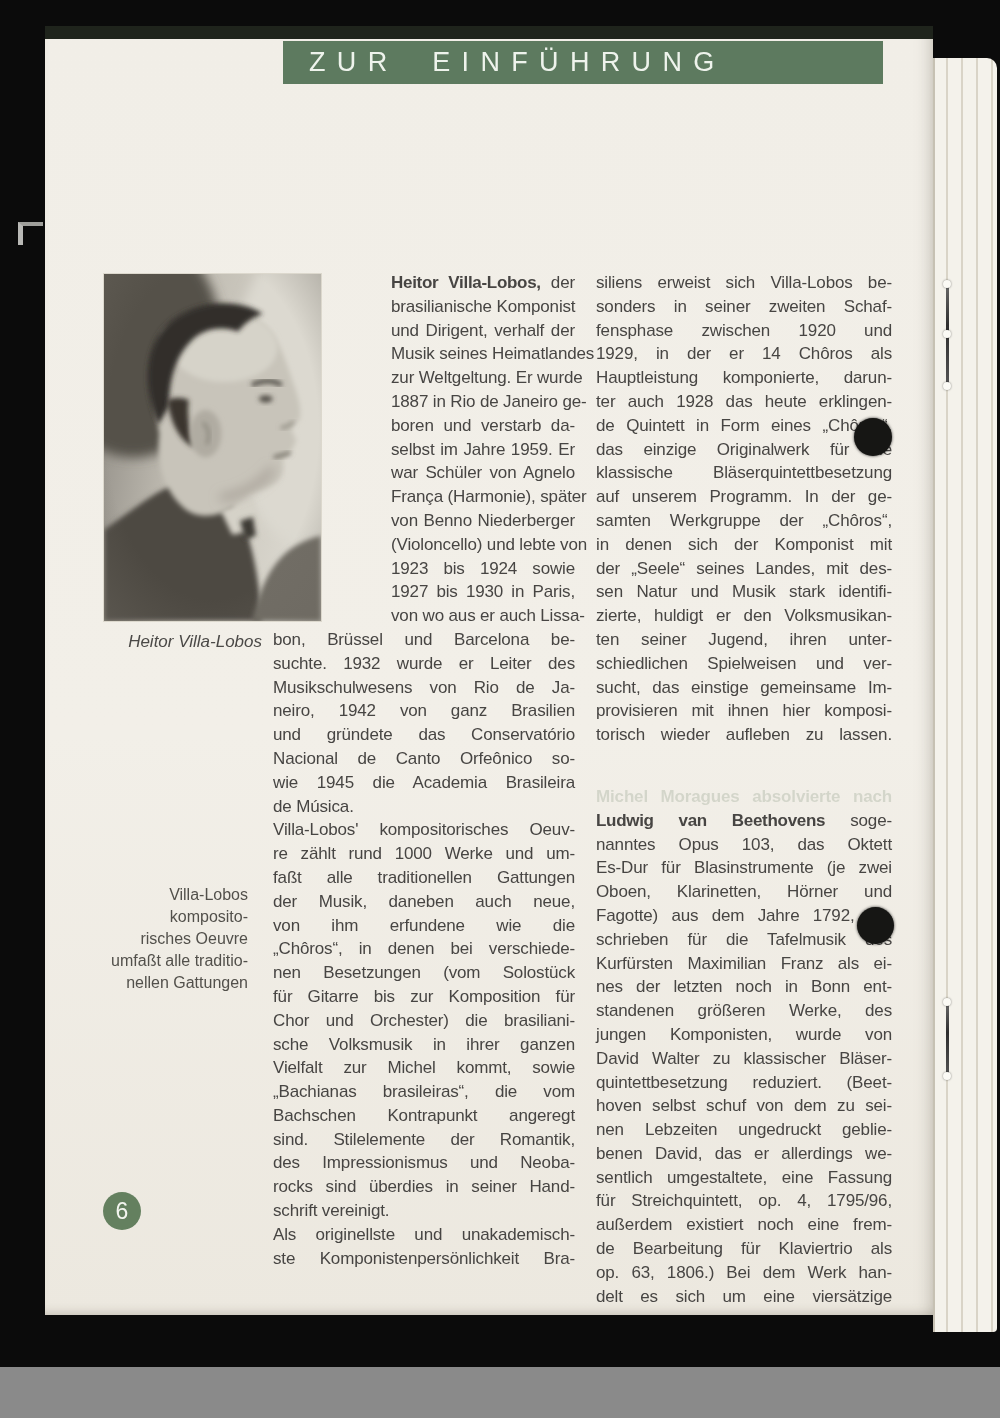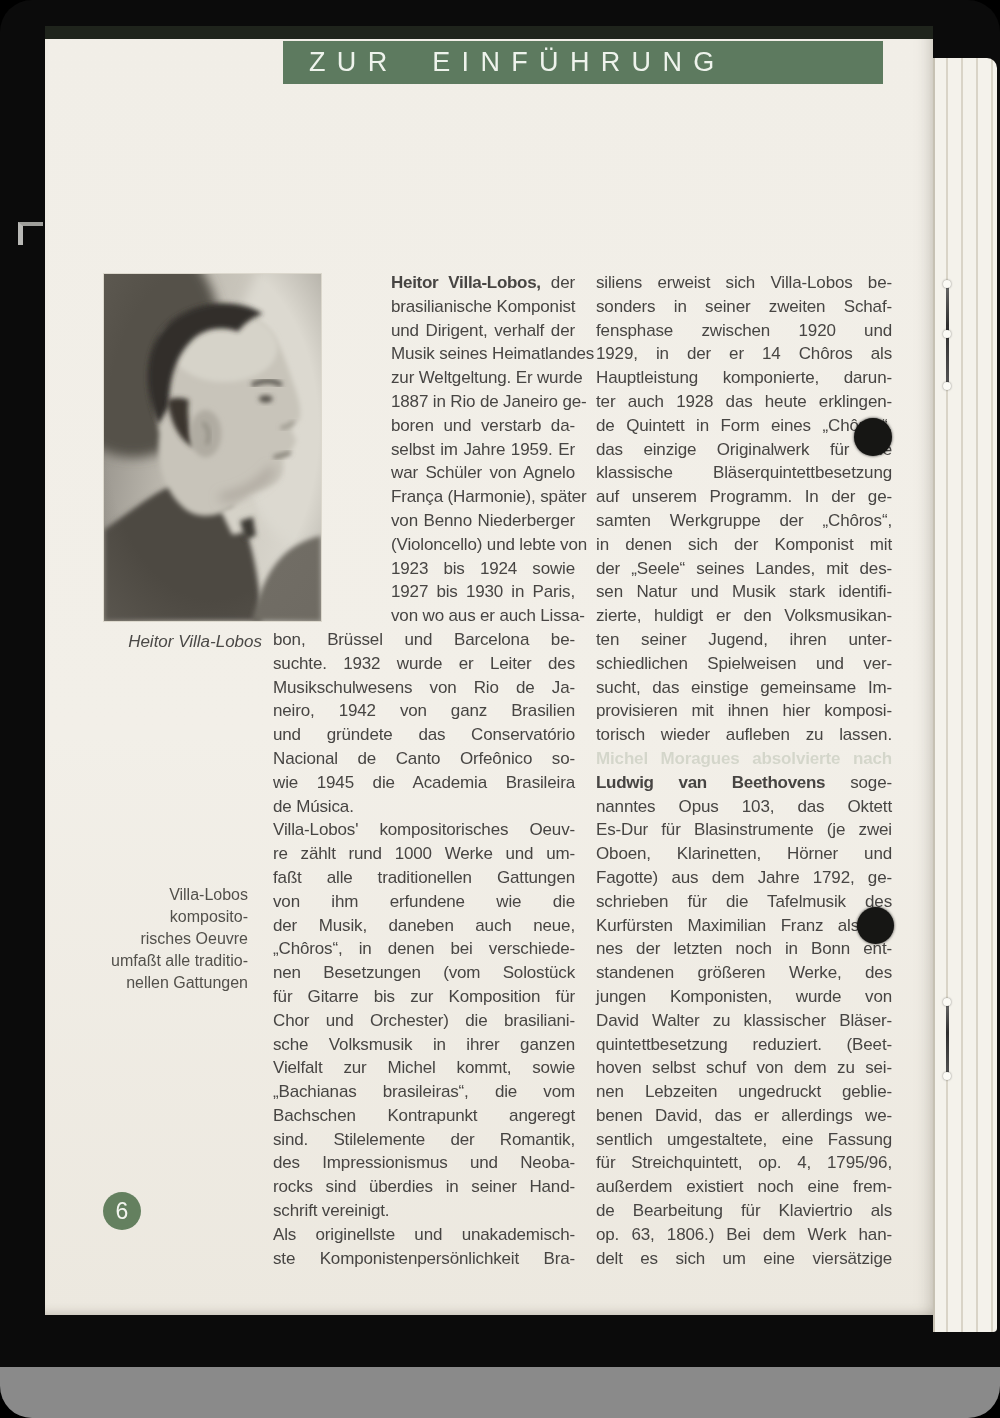--- a/index.html
+++ b/index.html
@@ -1,17 +1,17 @@
 <!DOCTYPE html>
 <html><head>
 <meta charset="utf-8">
 <style>
   html,body{margin:0;padding:0;background:#000;}
   #stage{position:relative;width:1000px;height:1418px;background:#0b0b0b;overflow:hidden;
-         font-family:"Liberation Sans", sans-serif;border-radius:32px;}
+         font-family:"Liberation Sans", sans-serif;}
 
   
   #page{position:absolute;left:45px;top:26px;width:888px;height:1289px;
         background:linear-gradient(180deg,#f1eee7 0%,#f2efe8 55%,#ece8df 100%);
         box-shadow:inset -10px 0 16px -8px rgba(110,104,90,.35), inset 0 -8px 10px -6px rgba(110,104,90,.25);}
   #page-top-edge{position:absolute;left:45px;top:26px;width:888px;height:13px;background:#1f241c;}
 
   
   #fore-edge{position:absolute;left:933px;top:58px;width:62px;height:1274px;
              background:repeating-linear-gradient(90deg,#f4f2eb 0 11px,#d9d4c7 11px 13px,#f4f2eb 13px 15px);
@@ -40,21 +40,21 @@
                background:#64805f;color:#f3f5ef;font-size:23px;display:flex;align-items:center;justify-content:center;}
 
   
   .col{position:absolute;top:271px;color:#474543;font-size:17px;letter-spacing:-0.15px;}
   #col1{left:273px;width:302px;}
   #col2{left:596px;width:296px;}
   #col1-indent{margin-left:118px;}
   .tline{white-space:nowrap;text-align:justify;text-align-last:justify;height:23.8px;line-height:23.8px;overflow:visible;}
   .tline.lastline{text-align-last:left;}
   .b{font-weight:700;letter-spacing:-0.3px;}
-  #col2-gap{height:23.8px;position:relative;}
+  #col2-gap{height:23.8px;position:relative;margin-top:38px;}
   #ghost-line{display:block;opacity:.17;font-weight:700;color:#44603f;white-space:nowrap;
               text-align:justify;text-align-last:justify;height:23.8px;line-height:23.8px;}
 
   
   .hole{position:absolute;border-radius:50%;background:#161614;box-shadow:0 0 3px rgba(0,0,0,.8);}
 
   
   #scan-artifact{position:absolute;left:18px;top:222px;width:20px;height:19px;
                  border-left:5px solid #d8d8d4;border-top:4px solid #b9b9b5;opacity:.85;}
 
@@ -160,22 +160,22 @@
         <div class="tline">suchte. 1932 wurde er Leiter des</div>
         <div class="tline">Musikschulwesens von Rio de Ja-</div>
         <div class="tline">neiro, 1942 von ganz Brasilien</div>
         <div class="tline">und gründete das Conservatório</div>
         <div class="tline">Nacional de Canto Orfeônico so-</div>
         <div class="tline">wie 1945 die Academia Brasileira</div>
         <div class="tline lastline"><span>de Música.</span></div>
         <div class="tline">Villa-Lobos' kompositorisches Oeuv-</div>
         <div class="tline">re zählt rund 1000 Werke und um-</div>
         <div class="tline">faßt alle traditionellen Gattungen</div>
+        <div class="tline">der Musik, daneben auch neue,</div>
         <div class="tline">von ihm erfundene wie die</div>
-        <div class="tline">der Musik, daneben auch neue,</div>
         <div class="tline">„Chôros“, in denen bei verschiede-</div>
         <div class="tline">nen Besetzungen (vom Solostück</div>
         <div class="tline">für Gitarre bis zur Komposition für</div>
         <div class="tline">Chor und Orchester) die brasiliani-</div>
         <div class="tline">sche Volksmusik in ihrer ganzen</div>
         <div class="tline">Vielfalt zur Michel kommt, sowie</div>
         <div class="tline">„Bachianas brasileiras“, die vom</div>
         <div class="tline">Bachschen Kontrapunkt angeregt</div>
         <div class="tline">sind. Stilelemente der Romantik,</div>
         <div class="tline">des Impressionismus und Neoba-</div>

